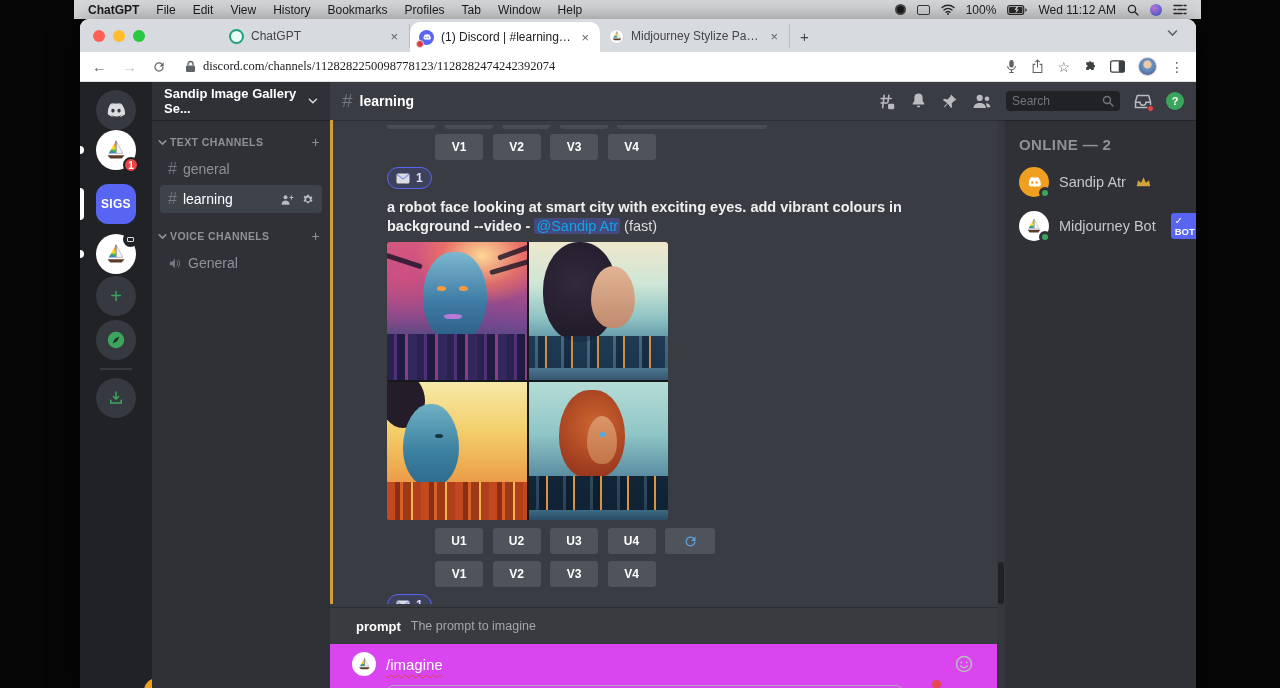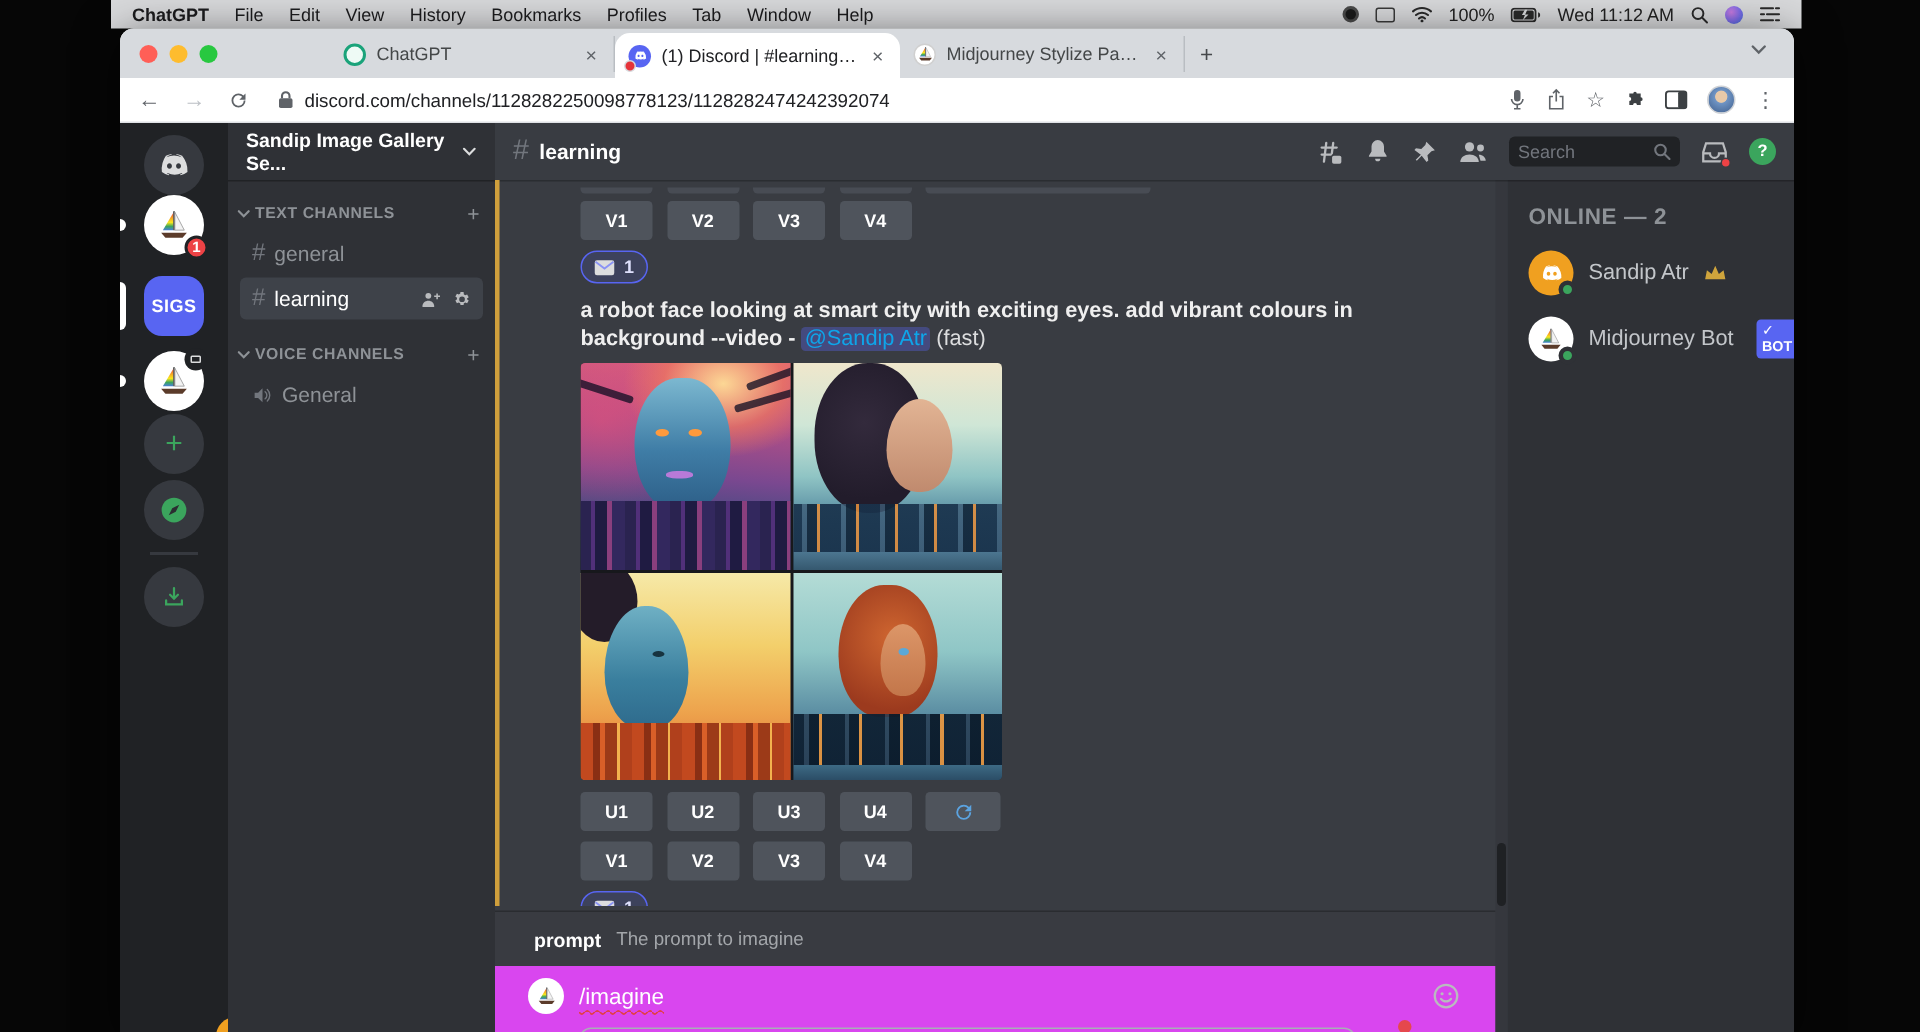--- a/index.html
+++ b/index.html
@@ -39,21 +39,21 @@
   .fav-dc .nbadge { position:absolute; left:-3px; bottom:-3px; width:8px; height:8px; border-radius:50%;
     background:#e5343a; border:1.5px solid #d7dade; }
   .fav-mj { background:#fff; border:1px solid #d0d0d0; }
   .newtab { margin-left:10px; margin-bottom:7px; font-size:15px; color:#45484b; }
   .strip-chev { position:absolute; right:18px; top:10px; color:#5f6368; }
 
   .toolbar { height:30px; background:#fff; border-bottom:1px solid #dfe1e5; display:flex; align-items:center;
     padding:0 12px; gap:15px; font-size:14px; color:#5f6368; }
   .nav-ar { font-size:15px; line-height:1; }
   .nav-fwd { color:#bdc1c6; }
-  .urlwrap { display:flex; align-items:center; gap:7px; margin-left:4px; flex:1; min-width:0; }
+  .urlwrap { display:flex; align-items:center; gap:7px; margin-left:4px; flex:1; min-width:0;font-family:Liberation Serif, serif; }
   .url { font-size:12.5px; color:#202124; white-space:nowrap; overflow:hidden; }
   .tb-right { display:flex; align-items:center; gap:13px; margin-left:auto; }
   .avatar-chrome { width:19px; height:19px; border-radius:50%;
     background:radial-gradient(circle at 50% 38%, #e8c9a8 28%, #6f94c4 32%, #3f5e8c); border:1px solid #cfd2d6; }
   .dots { font-size:14px; color:#5f6368; }
 
   
   .discord { position:absolute; left:0; top:63px; width:1116px; height:606px; display:flex; color:#dcddde; }
 
   
@@ -104,21 +104,21 @@
     font-weight:bold; display:flex; align-items:center; justify-content:center; }
 
   .bodyrow { flex:1; display:flex; min-height:0; }
   .chatcol { flex:1; position:relative; min-width:0; }
   .accent-line { position:absolute; left:0; top:0; width:3px; height:484px; background:#cf9f3c; z-index:3; }
   .msgs { position:absolute; left:0; top:0; right:0; height:484px; padding:5px 0 0 57px; overflow:hidden; }
 
   .stub-row { display:flex; gap:9.5px; margin-bottom:5px; }
   .stub { width:48px; height:4px; background:#484c54; border-radius:0 0 3px 3px; }
   .stub.wide { width:150px; }
-  .btn-row { display:flex; gap:9.5px; margin-bottom:7px; }
+  .btn-row { display:flex; gap:9.5px; margin-bottom:7px;margin-left:48px; }
   .dbtn { width:48px; height:26px; background:#4f545c; border-radius:3px; color:#fff; font-size:12px;
     font-weight:bold; display:flex; align-items:center; justify-content:center; }
   .dbtn.icon-btn { width:50px; }
   .reaction { display:inline-flex; align-items:center; gap:6px; height:22px; padding:0 8px; margin-bottom:9px;
     border:1px solid #5865f2; background:rgba(88,101,242,.15); border-radius:11px; color:#dee0fc;
     font-size:12px; font-weight:bold; }
   .msg-text { font-size:14.5px; line-height:19px; color:#efefef; width:560px; margin-bottom:6px; }
   .msg-text b { font-weight:bold; }
   .mention { background:rgba(88,101,242,.35); color:#0ea5e9; border-radius:3px; padding:0 2px; font-weight:normal; }
   .fast { font-weight:normal; color:#dcddde; }

